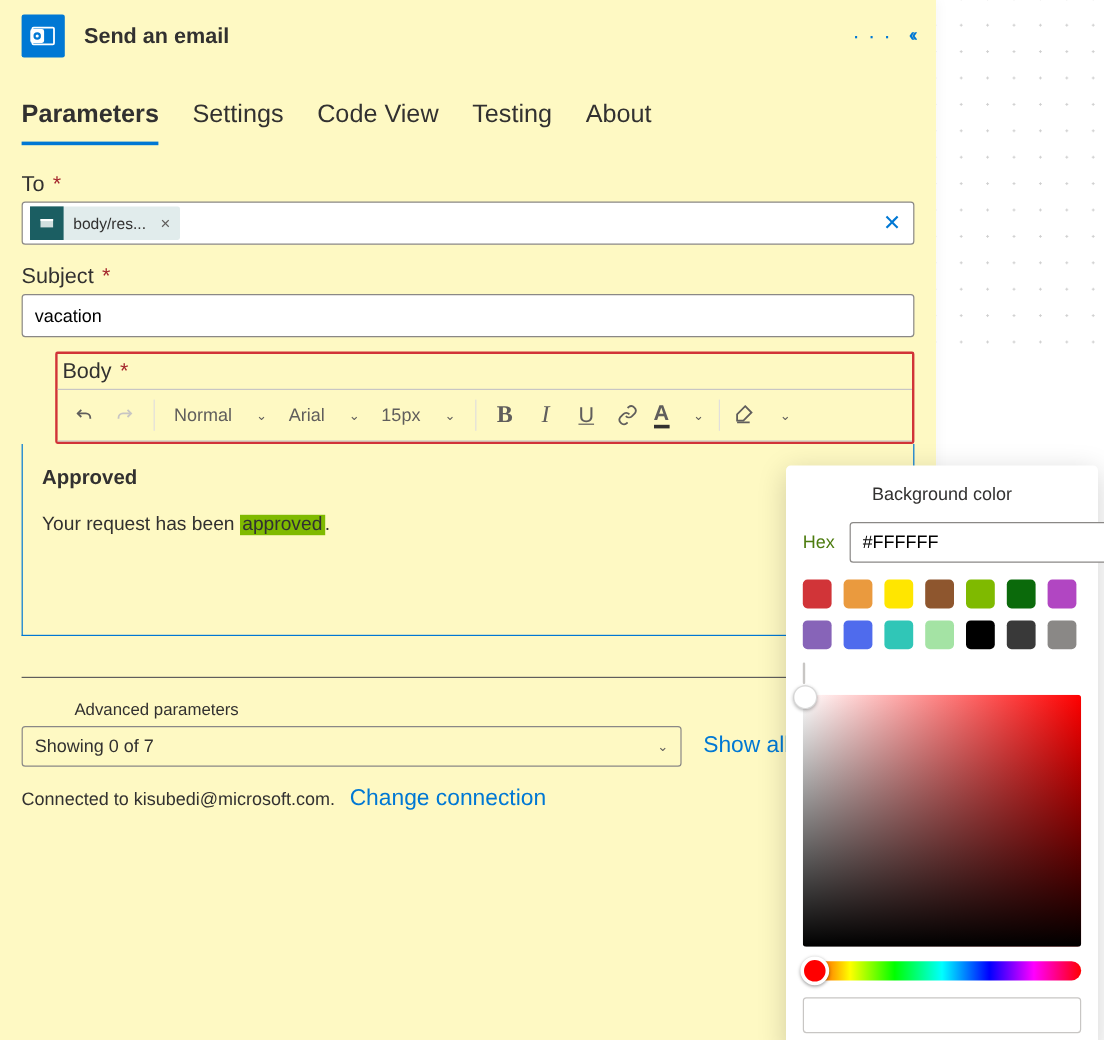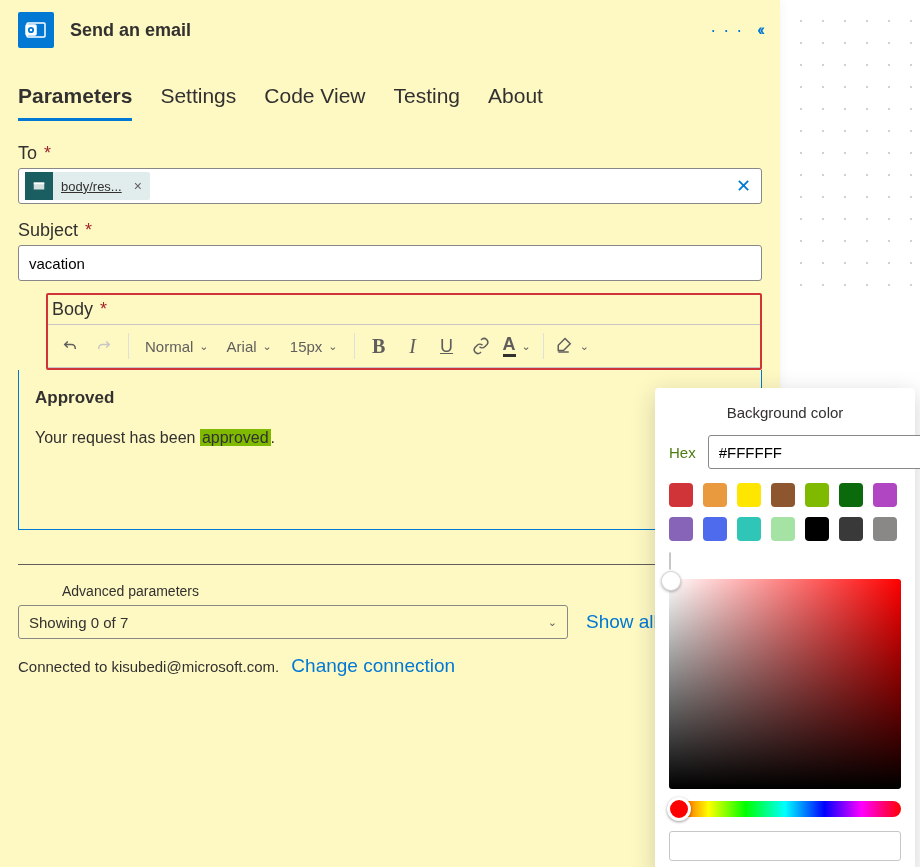--- a/index.html
+++ b/index.html
@@ -95,21 +95,21 @@
     padding: 0 8px 0 0;
     font-size: 13px;
     gap: 8px;
   }
   .token-icon {
     width: 28px; height: 28px;
     background: #1b5e62;
     display: flex; align-items: center; justify-content: center;
     color: #fff; font-size: 12px;
   }
-  .token-label { color: #323130; text-decoration: underline; }
+  .token-label { color: #323130; }
   .token-x { color: #605e5c; cursor: pointer; margin-left: 4px; font-size: 14px;}
   .clear-x {
     position: absolute; right: 10px;
     color: #0078d4; font-size: 18px; cursor: pointer;
   }
   .subject-input {
     width: 100%; border: none; outline: none;
     font-size: 15px; padding: 6px 4px;
     background: transparent;
   }
@@ -135,21 +135,21 @@
   .tbtn {
     min-width: 32px; height: 34px;
     display: inline-flex; align-items: center; justify-content: center;
     cursor: pointer; border-radius: 2px;
     color: #605e5c;
     padding: 0 4px;
   }
   .tbtn.disabled { color: #c8c6c4; cursor: default;}
   .tsep { width: 1px; height: 26px; background: #e1dfdd; margin: 0 6px;}
   .tselect {
-    display: inline-flex; align-items: center; gap: 6px;
+    display: inline-flex; align-items: center; gap: 20px;
     height: 34px; padding: 0 8px; cursor: pointer;
     color: #605e5c; font-size: 15px;
   }
   .chev { font-size: 11px; color: #605e5c; }
   .toolbar svg { width: 18px; height: 18px; }
   .bold-b { font-weight: 700; font-family: "Times New Roman", serif; font-size: 20px;}
   .italic-i { font-style: italic; font-family: "Times New Roman", serif; font-size: 20px;}
   .underline-u { text-decoration: underline; font-size: 18px;}
   .editor {
     border: 1px solid #0078d4;

